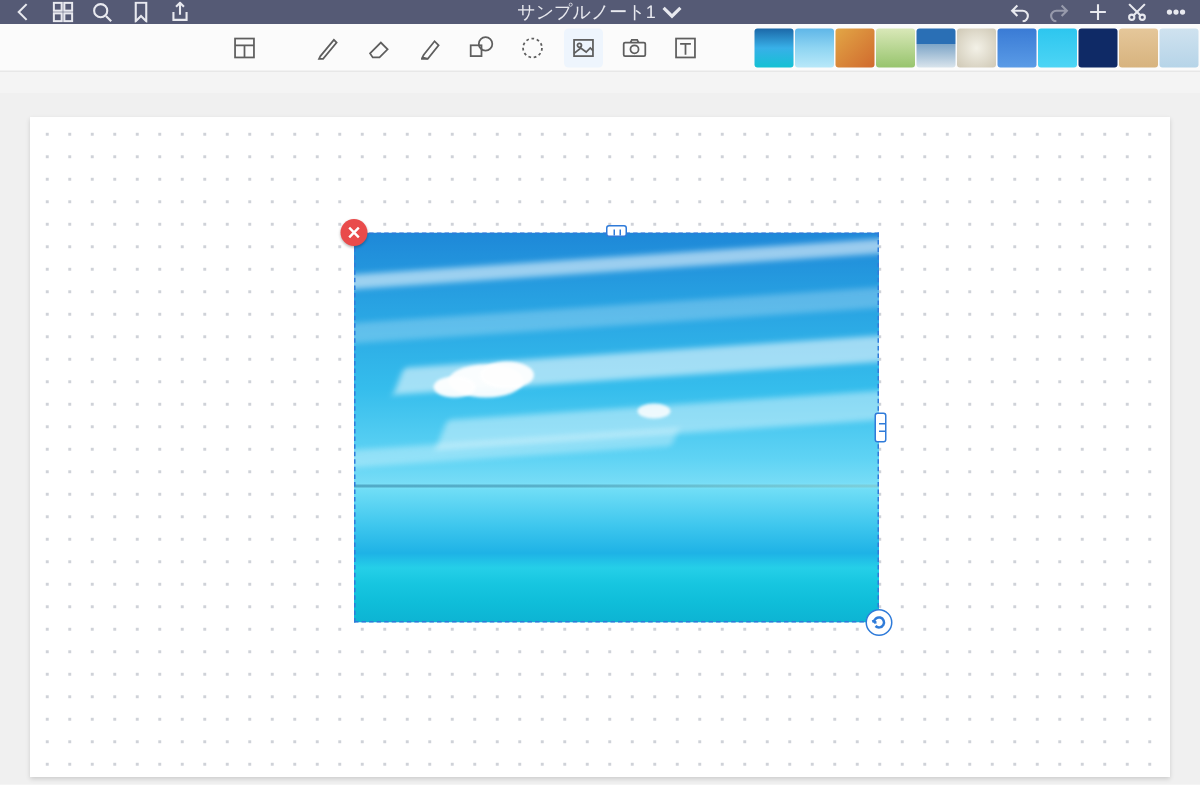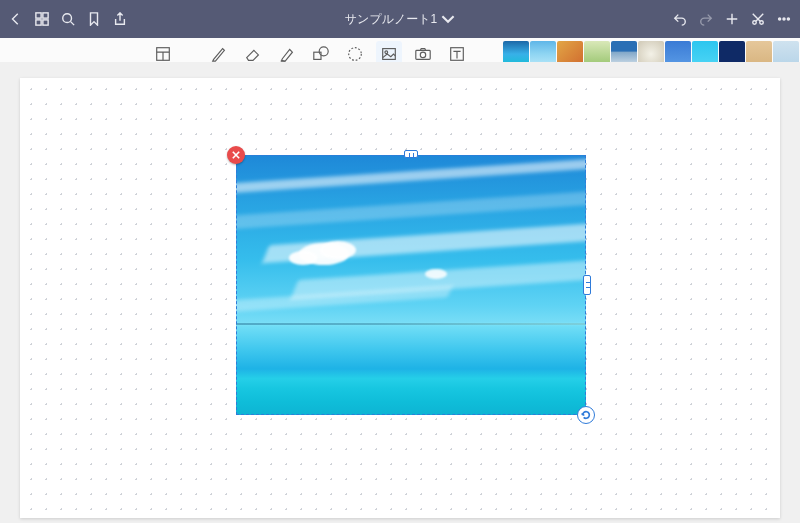--- a/index.html
+++ b/index.html
@@ -1,21 +1,21 @@
 <!DOCTYPE html>
 <html><head>
 <meta charset="utf-8">
 <style>
   * { box-sizing: border-box; margin: 0; padding: 0; }
   html, body { width: 800px; height: 523px; overflow: hidden; font-family: -apple-system, "Hiragino Sans", sans-serif; }
   body { background: #f4f4f4; }
 
   
   .titlebar {
-    height: 38px;
+    height: 16px;
     background: #555a75;
     display: flex;
     align-items: center;
     color: #e8e9ef;
     font-size: 12px;
     padding: 0 8px;
     gap: 6px;
   }
   .titlebar .group-left, .titlebar .group-right { display:flex; align-items:center; gap:10px; }
   .titlebar .title-center { flex:1; text-align:center; display:flex; justify-content:center; align-items:center; gap:4px;}

